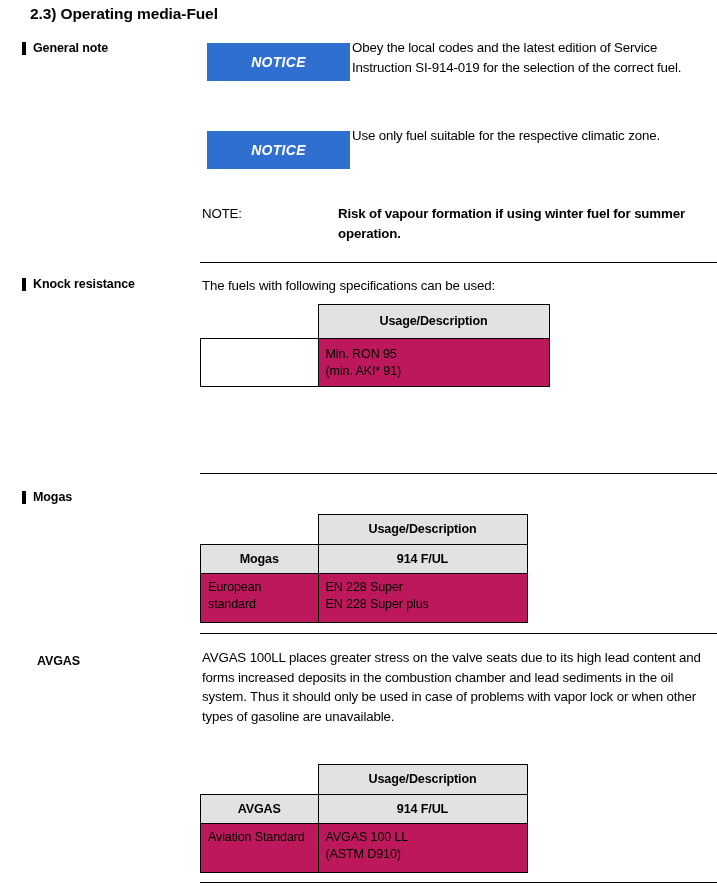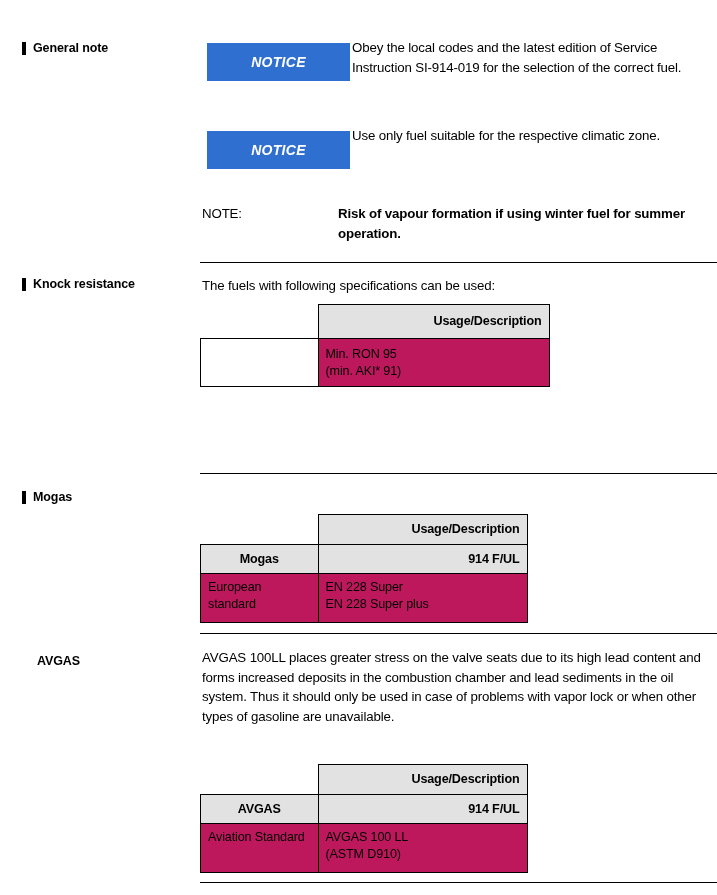--- a/index.html
+++ b/index.html
@@ -102,21 +102,21 @@
     line-height: 17px;
   }
   .spec-table td.blank-corner {
     border: none;
     background: transparent;
     padding: 0;
   }
   .spec-table td.hdr {
     background: #e2e2e2;
     font-weight: bold;
-    text-align: right;
+    text-align: center;
   }
   .spec-table td.rowhdr {
     background: #e2e2e2;
     font-weight: bold;
     text-align: center;
   }
   .spec-table td.body-cell {
     background: #be185d;
     text-align: left;
   }
@@ -128,20 +128,21 @@
     position: absolute;
     font-size: 13.3px;
     letter-spacing: -0.15px;
   }
 </style>
 </head>
 <body>
 
 <div class="page">
 
+  <div class="doc-title">2.3) Operating media-Fuel</div>
 
   <div class="bar-marker" style="left:22px; top:42px;"></div>
   <div class="sec-label" style="left:33px; top:41px;">General note</div>
 
   <div class="notice-badge" style="left:207px; top:43px;">NOTICE</div>
   <div class="body-text" style="left:352px; top:38px; width:352px;">Obey the local codes and the latest edition of Service Instruction  SI-914-019 for the selection of the correct fuel.</div>
 
   <div class="notice-badge" style="left:207px; top:131px;">NOTICE</div>
   <div class="body-text" style="left:352px; top:126px; width:352px;">Use only fuel suitable for the respective climatic zone.</div>
 

